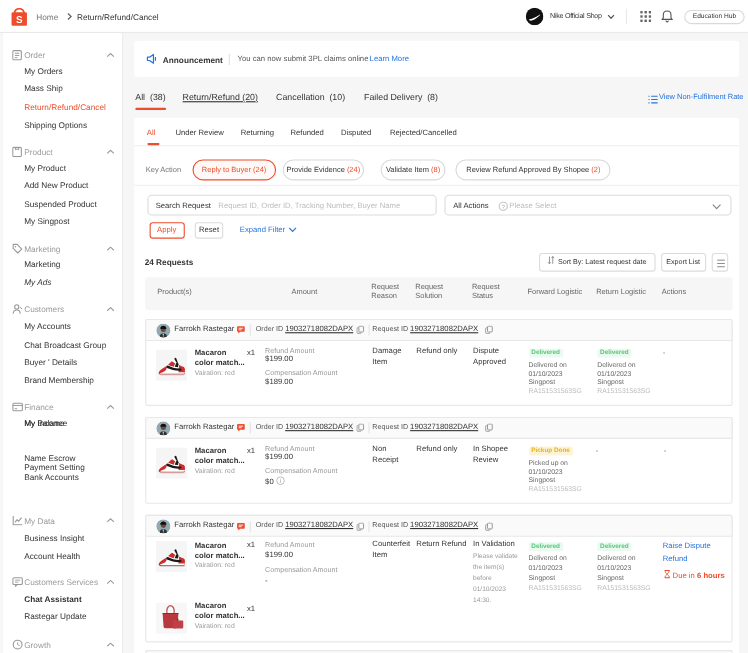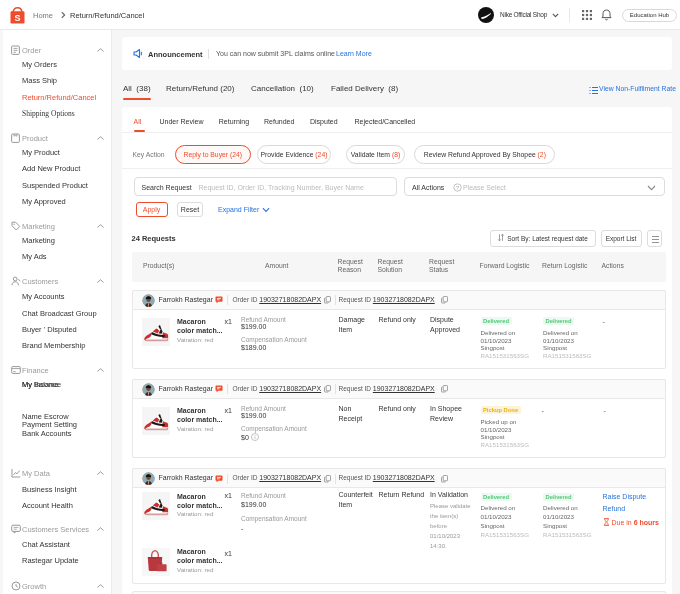--- a/index.html
+++ b/index.html
@@ -192,76 +192,76 @@
   <span class="tx">Order</span>
   <span class="ch">
       <svg width="7" height="4" viewBox="0 0 7 4">
         <use href="#chev-up"></use>
       </svg>
     </span>
 </div>
 <div class="si" style="top:59.5px;">My Orders</div>
 <div class="si" style="top:76.4px;">Mass Ship</div>
 <div class="si red" style="top:93.2px;">Return/Refund/Cancel</div>
-<div class="si" style="top:108.5px;font-family:Liberation Serif, serif;">Shipping Options</div>
+<div class="si" style="top:108.5px;">Shipping Options</div>
 
 <div class="sh" style="top:129.7px;">
   <span class="ic">
       <svg width="9" height="10" viewBox="0 0 9 10">
         <rect x="0.6" y="1" width="7.8" height="8.4" rx="1" fill="none" stroke="#999" stroke-width="1"></rect>
         <path d="M3 1 L3 3.2 L4.5 2.4 L6 3.2 L6 1" fill="none" stroke="#999" stroke-width="0.9"></path>
       </svg>
     </span>
   <span class="tx">Product</span>
   <span class="ch">
       <svg width="7" height="4" viewBox="0 0 7 4">
         <use href="#chev-up"></use>
       </svg>
     </span>
 </div>
 <div class="si" style="top:147.7px;">My Product</div>
 <div class="si" style="top:164.1px;">Add New Product</div>
 <div class="si" style="top:180.5px;">Suspended Product</div>
-<div class="si" style="top:196.8px;">My Approved</div>
+<div class="si" style="top:196.8px;">My Singpost</div>
 
 <div class="sh" style="top:217.5px;">
   <span class="ic">
       <svg width="10" height="10" viewBox="0 0 10 10">
         <path d="M1 1.2 L4.6 1.2 L8.8 5.4 L5.2 9 L1 4.8 Z" fill="none" stroke="#999" stroke-width="1" stroke-linejoin="round"></path>
         <circle cx="3.1" cy="3.3" r="0.7" fill="#999"></circle>
       </svg>
     </span>
   <span class="tx">Marketing</span>
   <span class="ch">
       <svg width="7" height="4" viewBox="0 0 7 4">
         <use href="#chev-up"></use>
       </svg>
     </span>
 </div>
 <div class="si" style="top:236.4px;">Marketing</div>
-<div class="si" style="top:251.8px;">My Ads</div>
+<div class="si" style="top:251.8px;font-style:italic;">My Ads</div>
 
 <div class="sh" style="top:272.5px;">
   <span class="ic">
       <svg width="10" height="10" viewBox="0 0 10 10">
         <circle cx="4.2" cy="3" r="1.9" fill="none" stroke="#999" stroke-width="1"></circle>
         <path d="M1 9.3 C1 6.9 2.4 5.8 4.2 5.8 C6 5.8 7.4 6.9 7.4 9.3" fill="none" stroke="#999" stroke-width="1"></path>
         <path d="M7.3 3.4 C8.2 3.6 8.8 4.2 8.9 5.2" fill="none" stroke="#999" stroke-width="0.9"></path>
       </svg>
     </span>
   <span class="tx">Customers</span>
   <span class="ch">
       <svg width="7" height="4" viewBox="0 0 7 4">
         <use href="#chev-up"></use>
       </svg>
     </span>
 </div>
 <div class="si" style="top:291.5px;">My Accounts</div>
 <div class="si" style="top:308.6px;">Chat Broadcast Group</div>
-<div class="si" style="top:325.0px;">Buyer ' Disputed</div>
+<div class="si" style="top:325.0px;">Buyer ' Details</div>
 <div class="si" style="top:341.4px;">Brand Membership</div>
 
 <div class="sh" style="top:362px;">
   <span class="ic">
       <svg width="10" height="10" viewBox="0 0 10 10">
         <rect x="0.7" y="1.6" width="8.6" height="6.8" rx="1" fill="none" stroke="#999" stroke-width="1"></rect>
         <path d="M0.7 3.6 L9.3 3.6" stroke="#999" stroke-width="0.9"></path>
         <path d="M2.3 6.6 L4.6 6.6" stroke="#999" stroke-width="0.9"></path>
       </svg>
     </span>
@@ -303,21 +303,21 @@
         <path d="M2.6 3.4 L7.4 3.4 M2.6 5.2 L5.8 5.2" stroke="#999" stroke-width="0.8"></path>
       </svg>
     </span>
   <span class="tx">Customers Services</span>
   <span class="ch">
       <svg width="7" height="4" viewBox="0 0 7 4">
         <use href="#chev-up"></use>
       </svg>
     </span>
 </div>
-<div class="si" style="top:539.9px;">Chat Assistant</div>
+<div class="si" style="top:539.9px;font-weight:bold;">Chat Assistant</div>
 <div class="si" style="top:556.3px;">Rastegar Update</div>
 
 <div class="sh" style="top:577.9px;">
   <span class="ic">
       <svg width="10" height="10" viewBox="0 0 10 10">
         <circle cx="5" cy="5" r="4" fill="none" stroke="#999" stroke-width="1"></circle>
         <path d="M5 3 L5 5 L6.8 6" fill="none" stroke="#999" stroke-width="0.9"></path>
       </svg>
     </span>
   <span class="tx">Growth</span>
@@ -335,21 +335,21 @@
       <path d="M8.3 3.8 L8.3 7.2" stroke="#2673dd" stroke-width="1.1"></path>
     </svg>
   </div>
 <div id="ann-t1">Announcement</div>
 <div id="ann-sep"></div>
 <div id="ann-t2">You can now submit 3PL claims online</div>
 <div id="ann-t3">Learn More</div>
 
 <div class="ptab" id="ptab1" style="left:123px;">All&nbsp; (38)</div>
 <div id="ptab1u"></div>
-<div class="ptab" style="left:166px;">Return/Refund  (20)</div>
+<div class="ptab" style="left:166px;text-decoration:underline;">Return/Refund  (20)</div>
 <div class="ptab" style="left:251px;">Cancellation&nbsp; (10)</div>
 <div class="ptab" style="left:331px;">Failed Delivery&nbsp; (8)</div>
 <div id="vnfr-ic">
     <svg width="9" height="9" viewBox="0 0 9 9">
       <g stroke="#2673dd" stroke-width="1">
         <path d="M3 1.5 L9 1.5 M3 4.5 L9 4.5 M3 7.5 L9 7.5"></path>
         <path d="M0.5 1.5 L1.5 1.5 M0.5 4.5 L1.5 4.5 M0.5 7.5 L1.5 7.5"></path>
       </g>
     </svg>
   </div>

